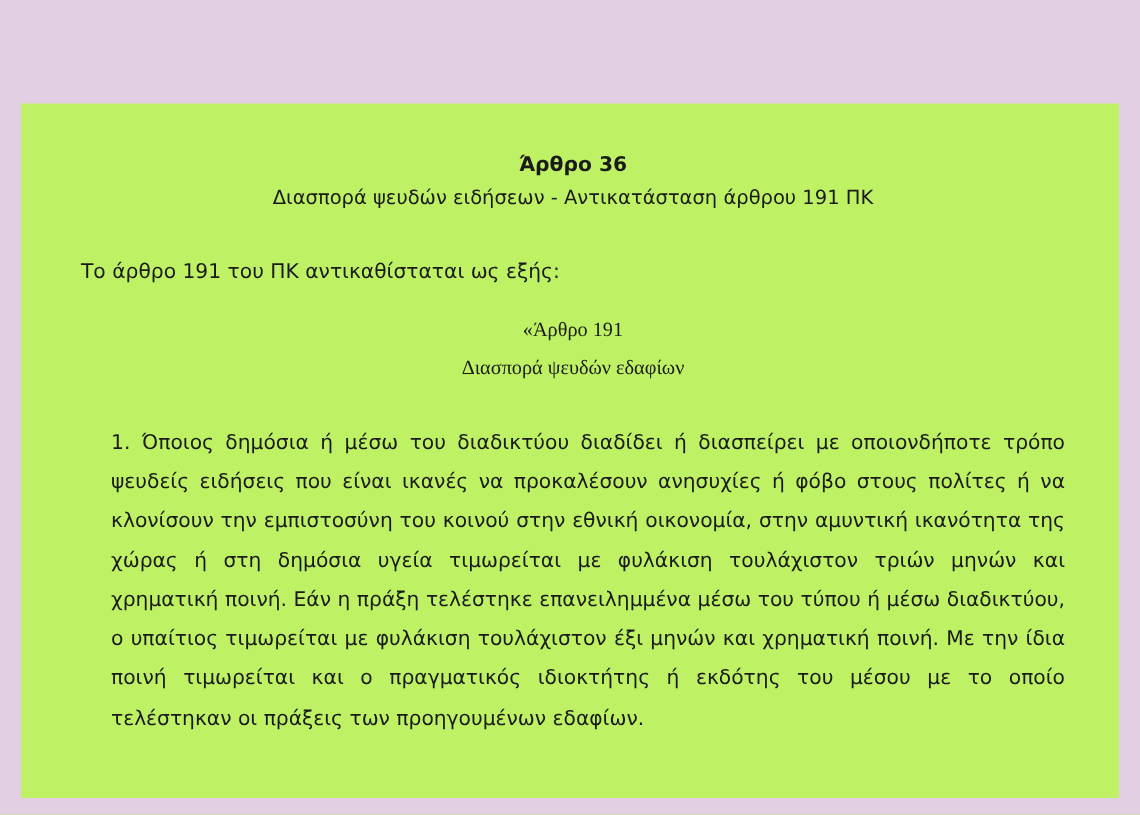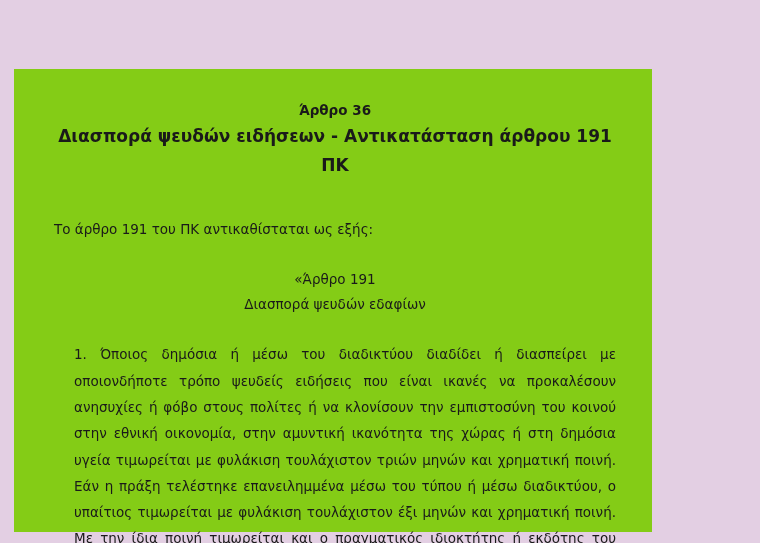--- a/index.html
+++ b/index.html
@@ -10,56 +10,57 @@
     width: 760px;
     height: 543px;
     background: #e3cfe3;
     font-family: "DejaVu Sans", sans-serif;
     overflow: hidden;
   }
   .page {
     position: absolute;
     left: 14px;
     top: 69px;
-    width: 638px;
+    width: 732px;
     height: 463px;
-    background: #84cc16;
+    background: #bef264;
   }
   .doc-body {
     position: absolute;
     left: 40px;
     top: 30px;
     right: 36px;
   }
   .title-block {
     text-align: center;
     color: #1a1a1a;
   }
   .doc-title {
     font-size: 13.5px;
     font-weight: bold;
     line-height: 1.7;
   }
   .doc-subtitle {
-    font-size: 17px;
-    font-weight: bold;
+    font-size: 13px;
+    font-weight: normal;
     line-height: 1.7;
   }
   .intro-para {
-    margin-top: 38px;
+    margin-top: 26px;
     font-size: 13.5px;
     color: #1a1a1a;
     line-height: 1.75;
   }
   .quote-block {
-    margin-top: 26px;
+    margin-top: 14px;
     text-align: center;
     font-size: 13.5px;
     color: #1a1a1a;
     line-height: 1.85;
+    font-family: Liberation Serif, serif;
   }
   .main-para {
     margin-top: 24px;
     font-size: 13.5px;
     color: #1a1a1a;
     line-height: 1.95;
     text-align: justify;
   }
   .hl-wrap {
     position: relative;

